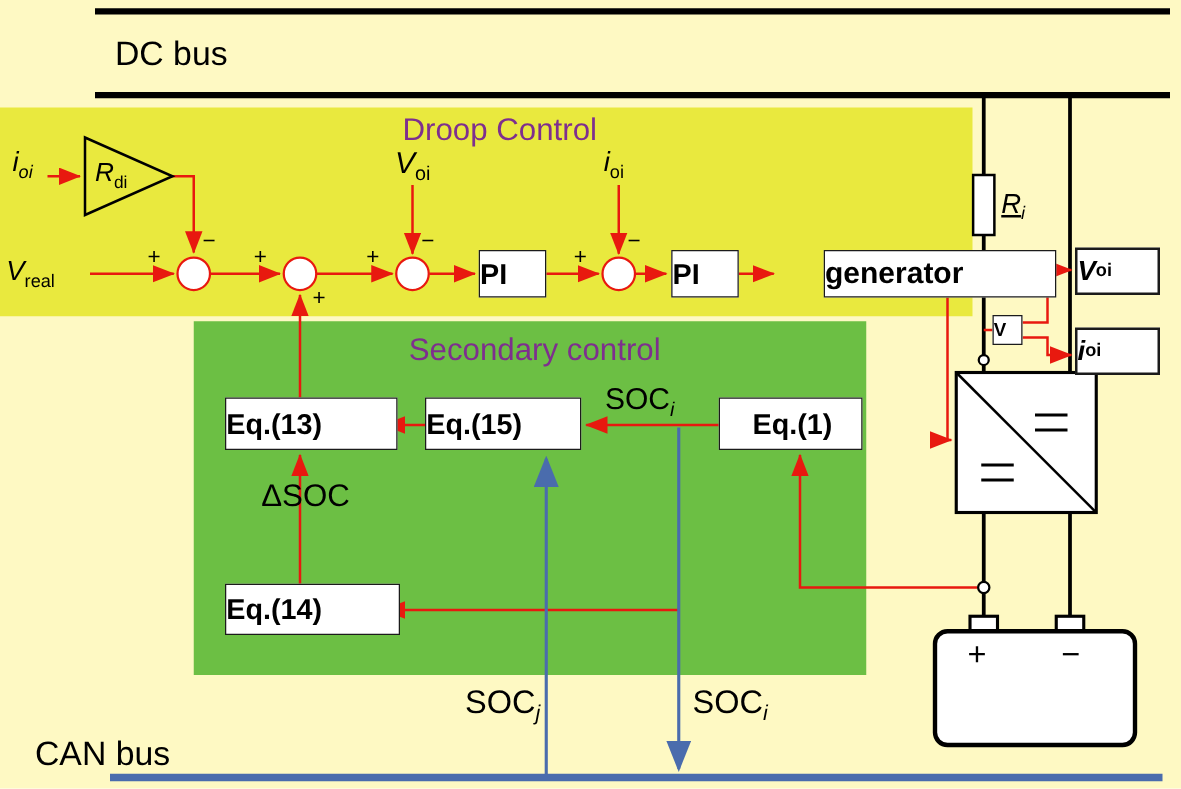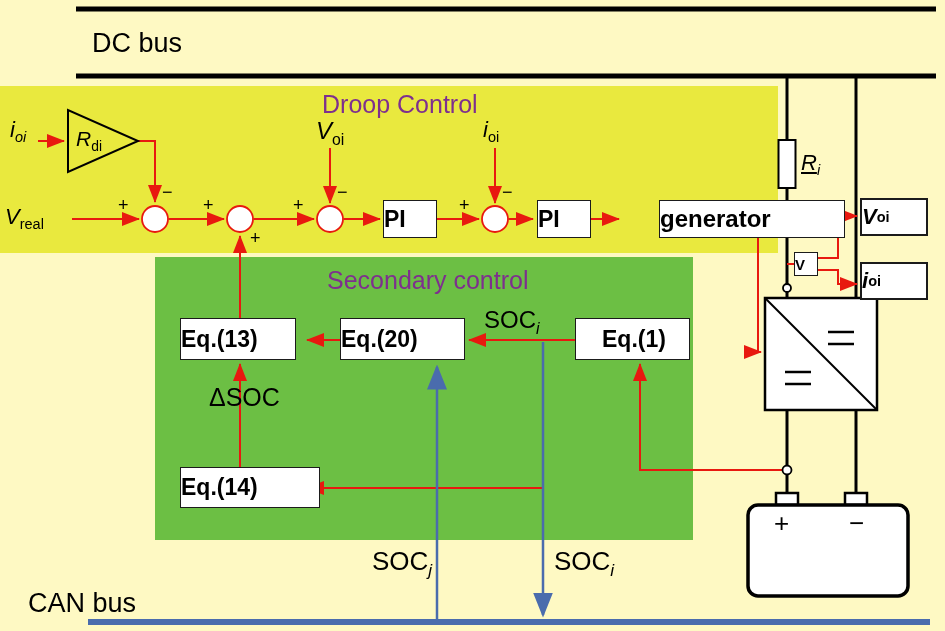--- a/index.html
+++ b/index.html
@@ -142,25 +142,25 @@
     </div>
   <div class="box" style="left:537px; top:200px; width:54px; height:38px; font-size:23px;">
       <span>PI</span>
     </div>
   <div class="box" style="left:623px; top:200px; width:186px; height:38px; font-size:24px;margin-left:36px;">
       <span>generator</span>
     </div>
 
   <div class="lbl title" style="left:327px; top:266px; font-size:25px;"><span>Secondary control</span></div>
 
-  <div class="box" style="left:180px; top:318px; width:116px; height:42px; font-size:23px;">
+  <div class="box" style="left:180px; top:318px; width:138px; height:42px; font-size:23px;">
       <span>Eq.(13)</span>
     </div>
   <div class="box" style="left:340px; top:318px; width:125px; height:42px; font-size:23px;">
-      <span>Eq.(20)</span>
+      <span>Eq.(15)</span>
     </div>
   <div class="box" style="left:575px; top:318px; width:115px; height:42px; font-size:23px;padding-left:26px;">
       <span>Eq.(1)</span>
     </div>
   <div class="box" style="left:180px; top:467px; width:140px; height:41px; font-size:23px;">
       <span>Eq.(14)</span>
     </div>
 
   <div class="lbl" style="left:484px; top:306px; font-size:24px;"><span>SOC</span><sub class="it">i</sub></div>
   <div class="lbl" style="left:209px; top:383px; font-size:25px;"><span>ΔSOC</span></div>

